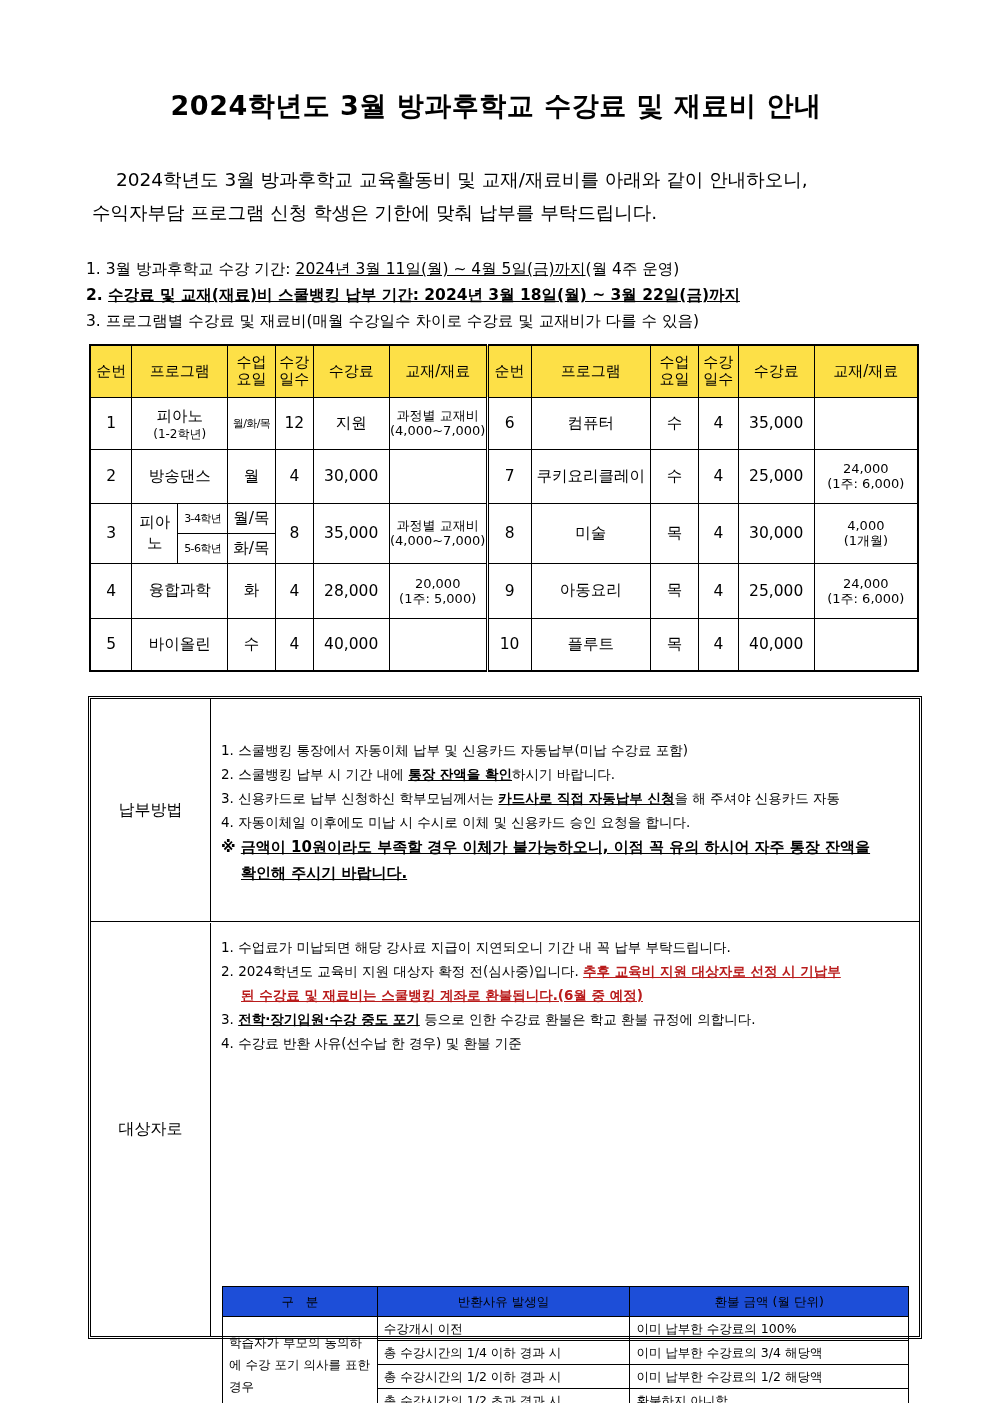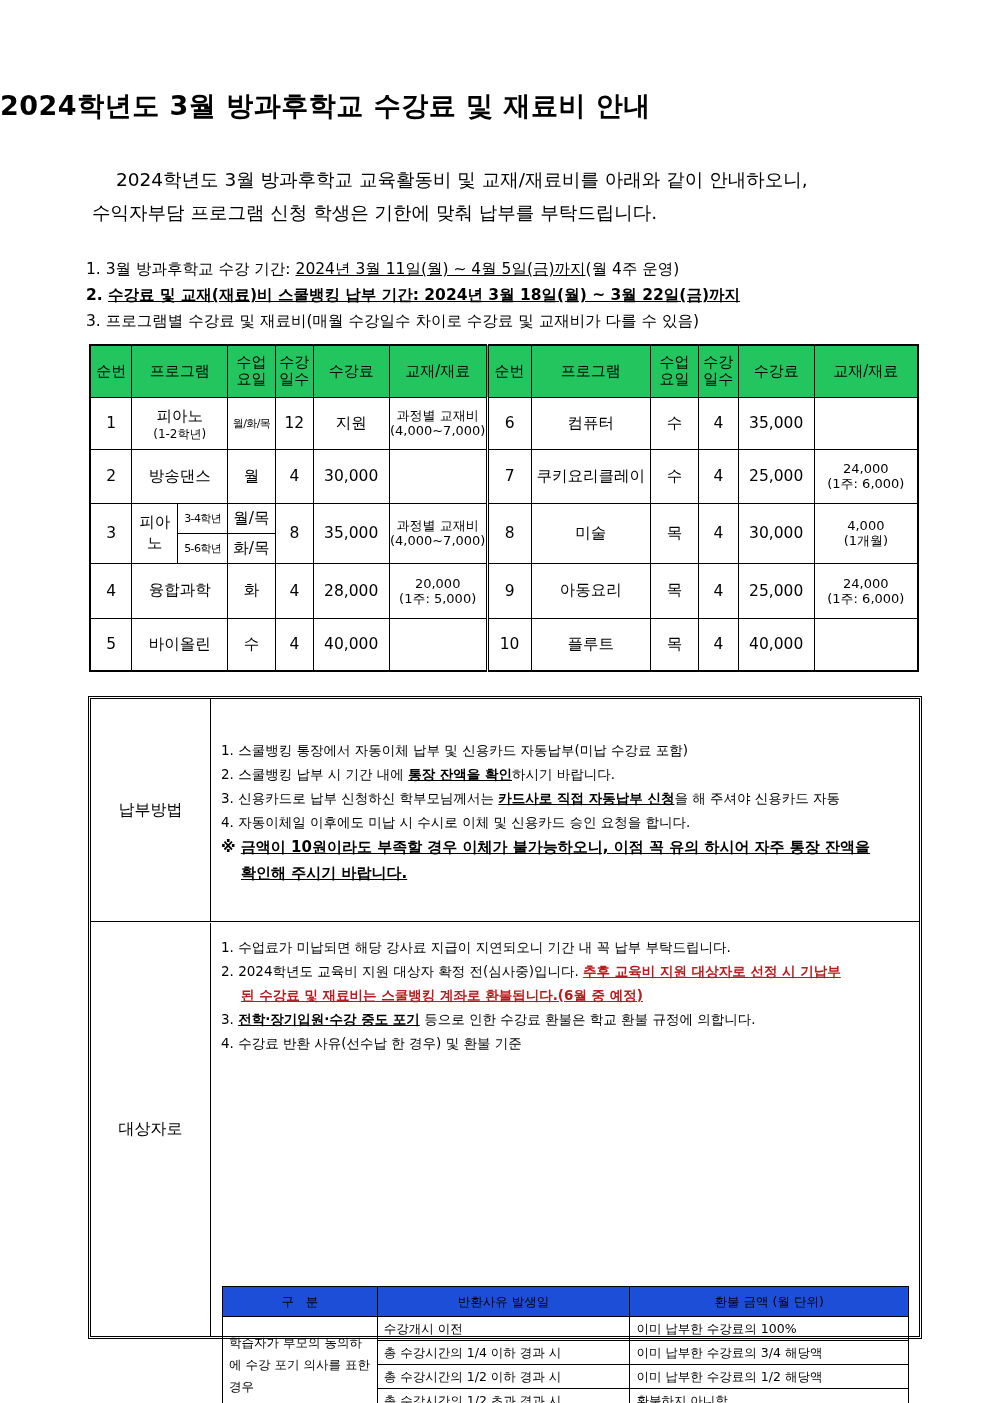--- a/index.html
+++ b/index.html
@@ -1,31 +1,31 @@
 <!DOCTYPE html>
 <html><head>
 <meta charset="utf-8">
 <style>
   * { box-sizing: border-box; margin: 0; padding: 0; }
   html, body { width: 992px; height: 1403px; background: #fff; }
   body { font-family: "DejaVu Sans", "Liberation Sans", sans-serif; color: #000; position: relative; overflow: hidden; }
 
-  .title { position: absolute; top: 88px; left: 0; width: 992px; text-align: left; font-size: 27px; font-weight: bold; letter-spacing: 0.5px; }
+  .title { position: absolute; top: 88px; left: 0; width: 992px; text-align: center; font-size: 27px; font-weight: bold; letter-spacing: 0.5px; }
   .intro { position: absolute; top: 163px; left: 88px; width: 830px; font-size: 18.5px; line-height: 33px; }
   .intro .l1 { padding-left: 28px; }
   .intro .l2 { padding-left: 4px; }
 
   .items { position: absolute; top: 256px; left: 86px; width: 840px; font-size: 15.5px; line-height: 26px; }
   .items .u { text-decoration: underline; }
   .items .b { font-weight: bold; }
 
   
   table.prog { position: absolute; top: 344px; left: 89px; width: 830px; border-collapse: collapse; border: 2.5px solid #000; font-size: 15.5px; }
   table.prog td, table.prog th { border: 1px solid #000; text-align: center; vertical-align: middle; padding: 0; }
-  table.prog th { background: #22c55e; font-weight: normal; font-size: 15px; line-height: 17px; height: 52px; }
+  table.prog th { background: #fde047; font-weight: normal; font-size: 15px; line-height: 17px; height: 52px; }
   table.prog td.mid { border-left: 3px double #000; }
   table.prog th.mid { border-left: 3px double #000; }
   table.prog .small { font-size: 13px; line-height: 15px; }
   table.prog .tiny { font-size: 11px; letter-spacing: -0.6px; }
   table.prog .sub { font-size: 12px; line-height: 14px; }
 
   
   .info { position: absolute; top: 696px; left: 88px; width: 834px; height: 643px; border: 3px double #000; }
   .info .row { position: absolute; left: 0; width: 828px; }
   .info .row1 { top: 0; height: 223px; border-bottom: 1px solid #000; }

